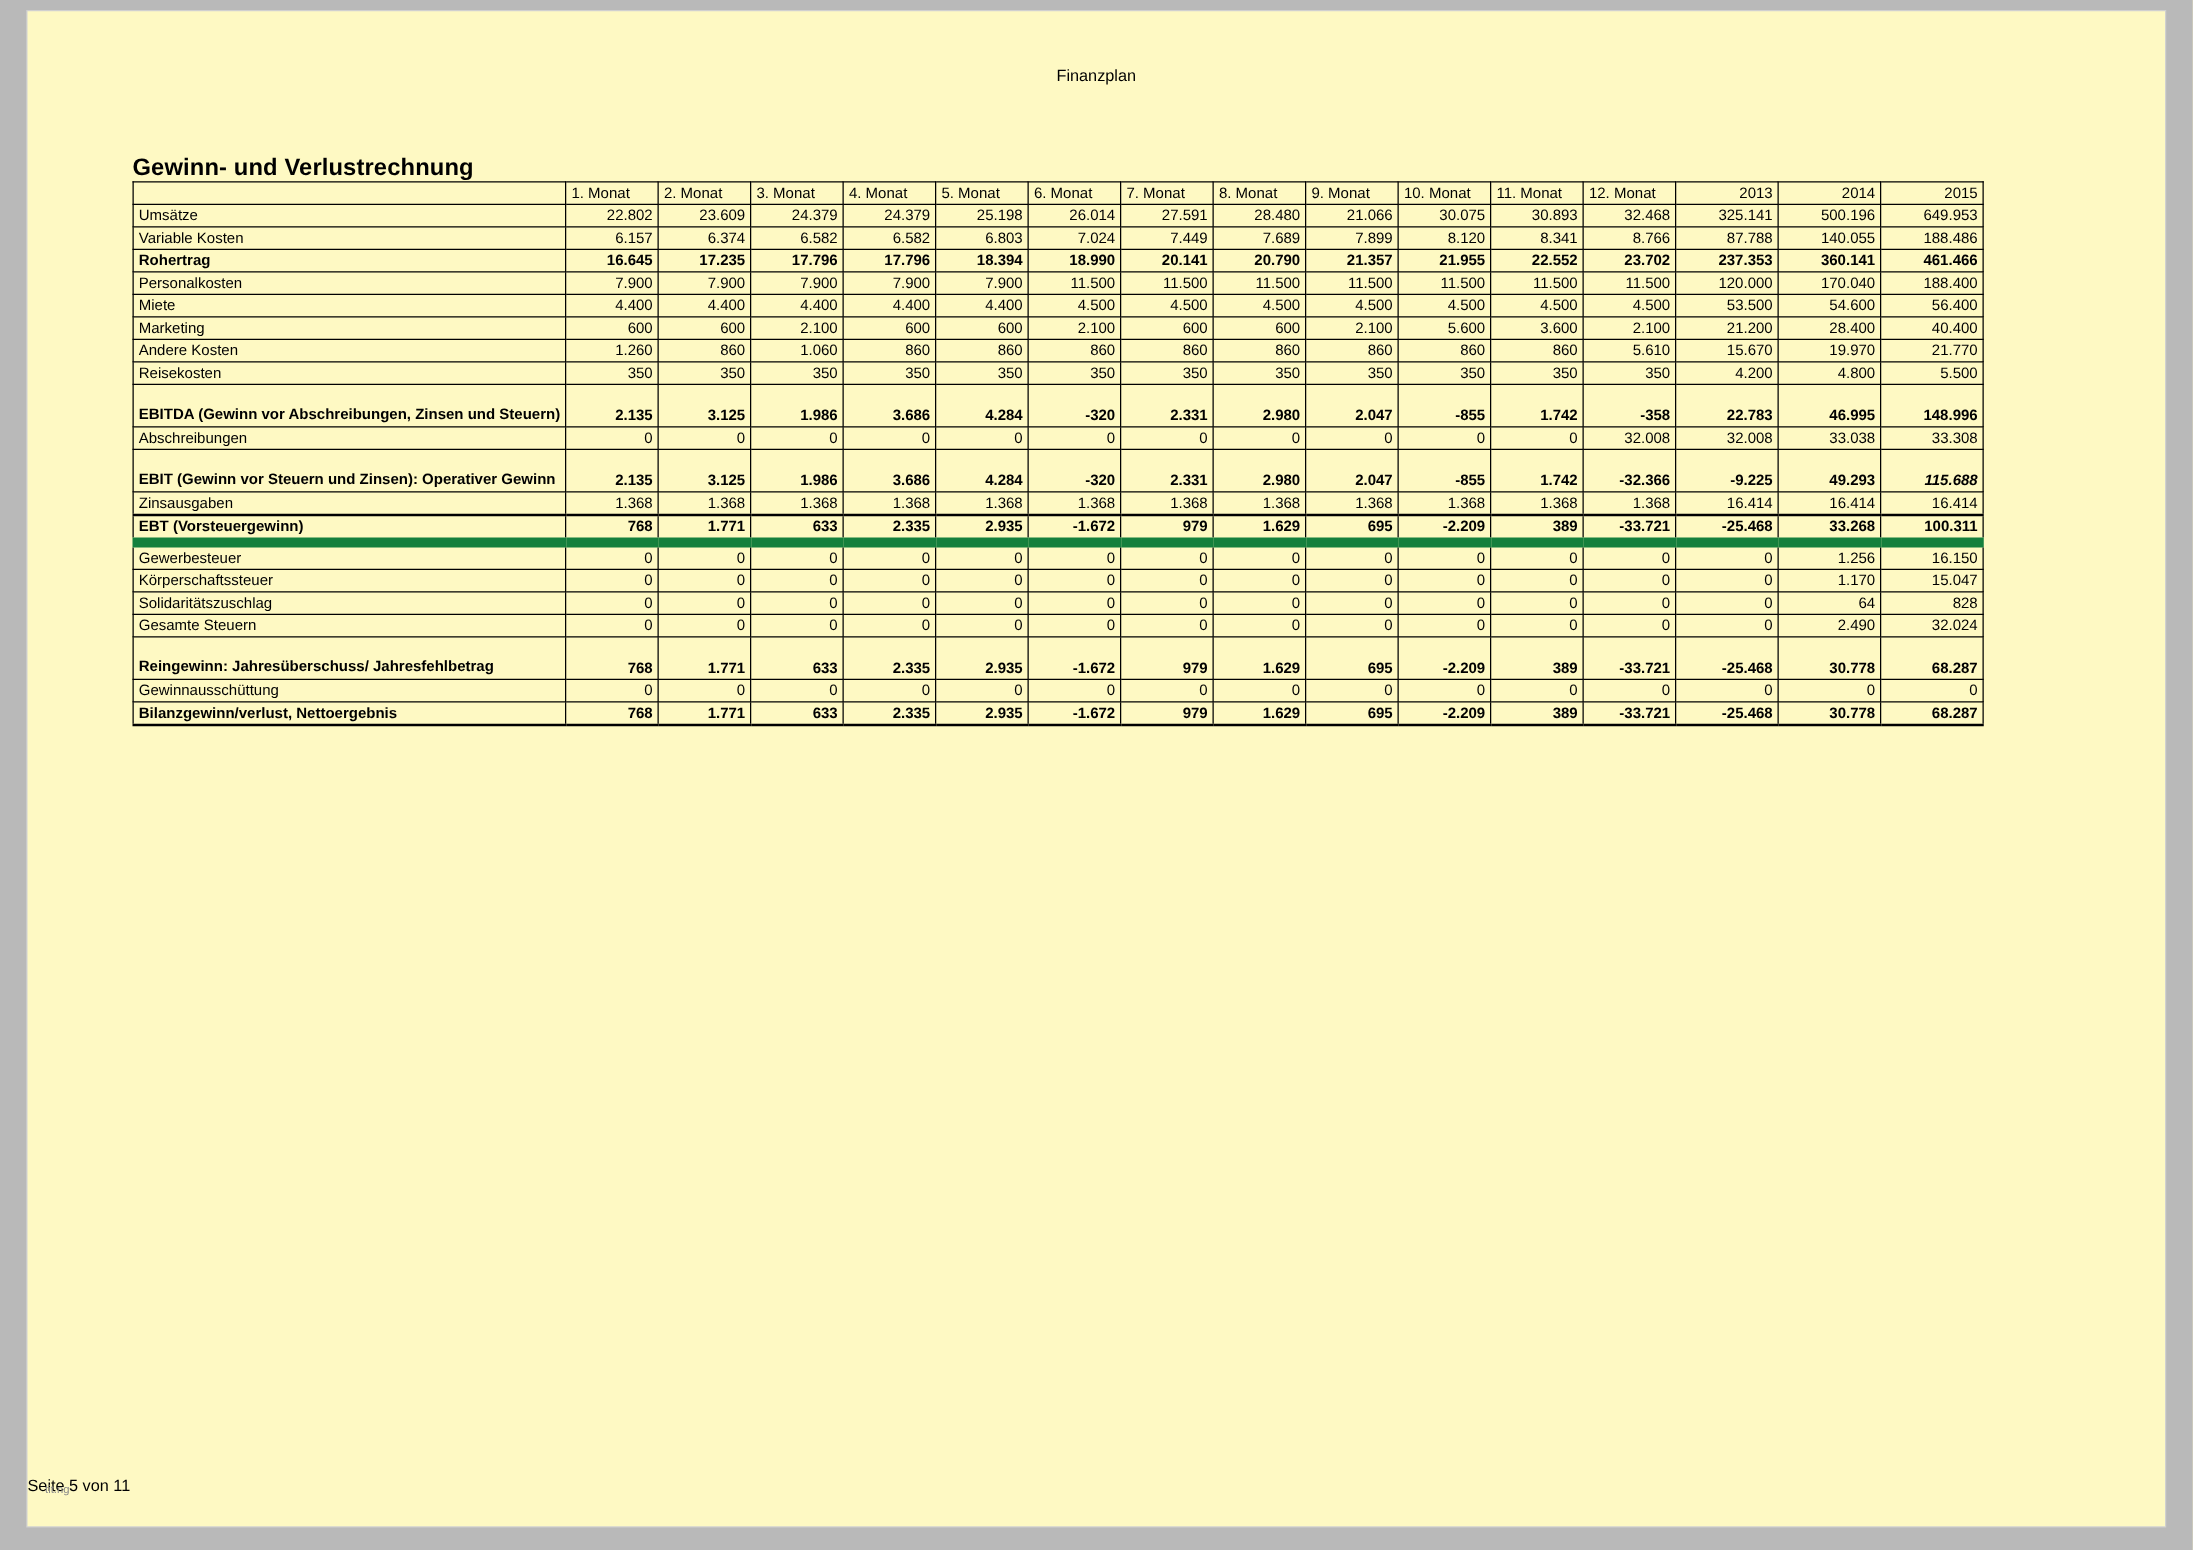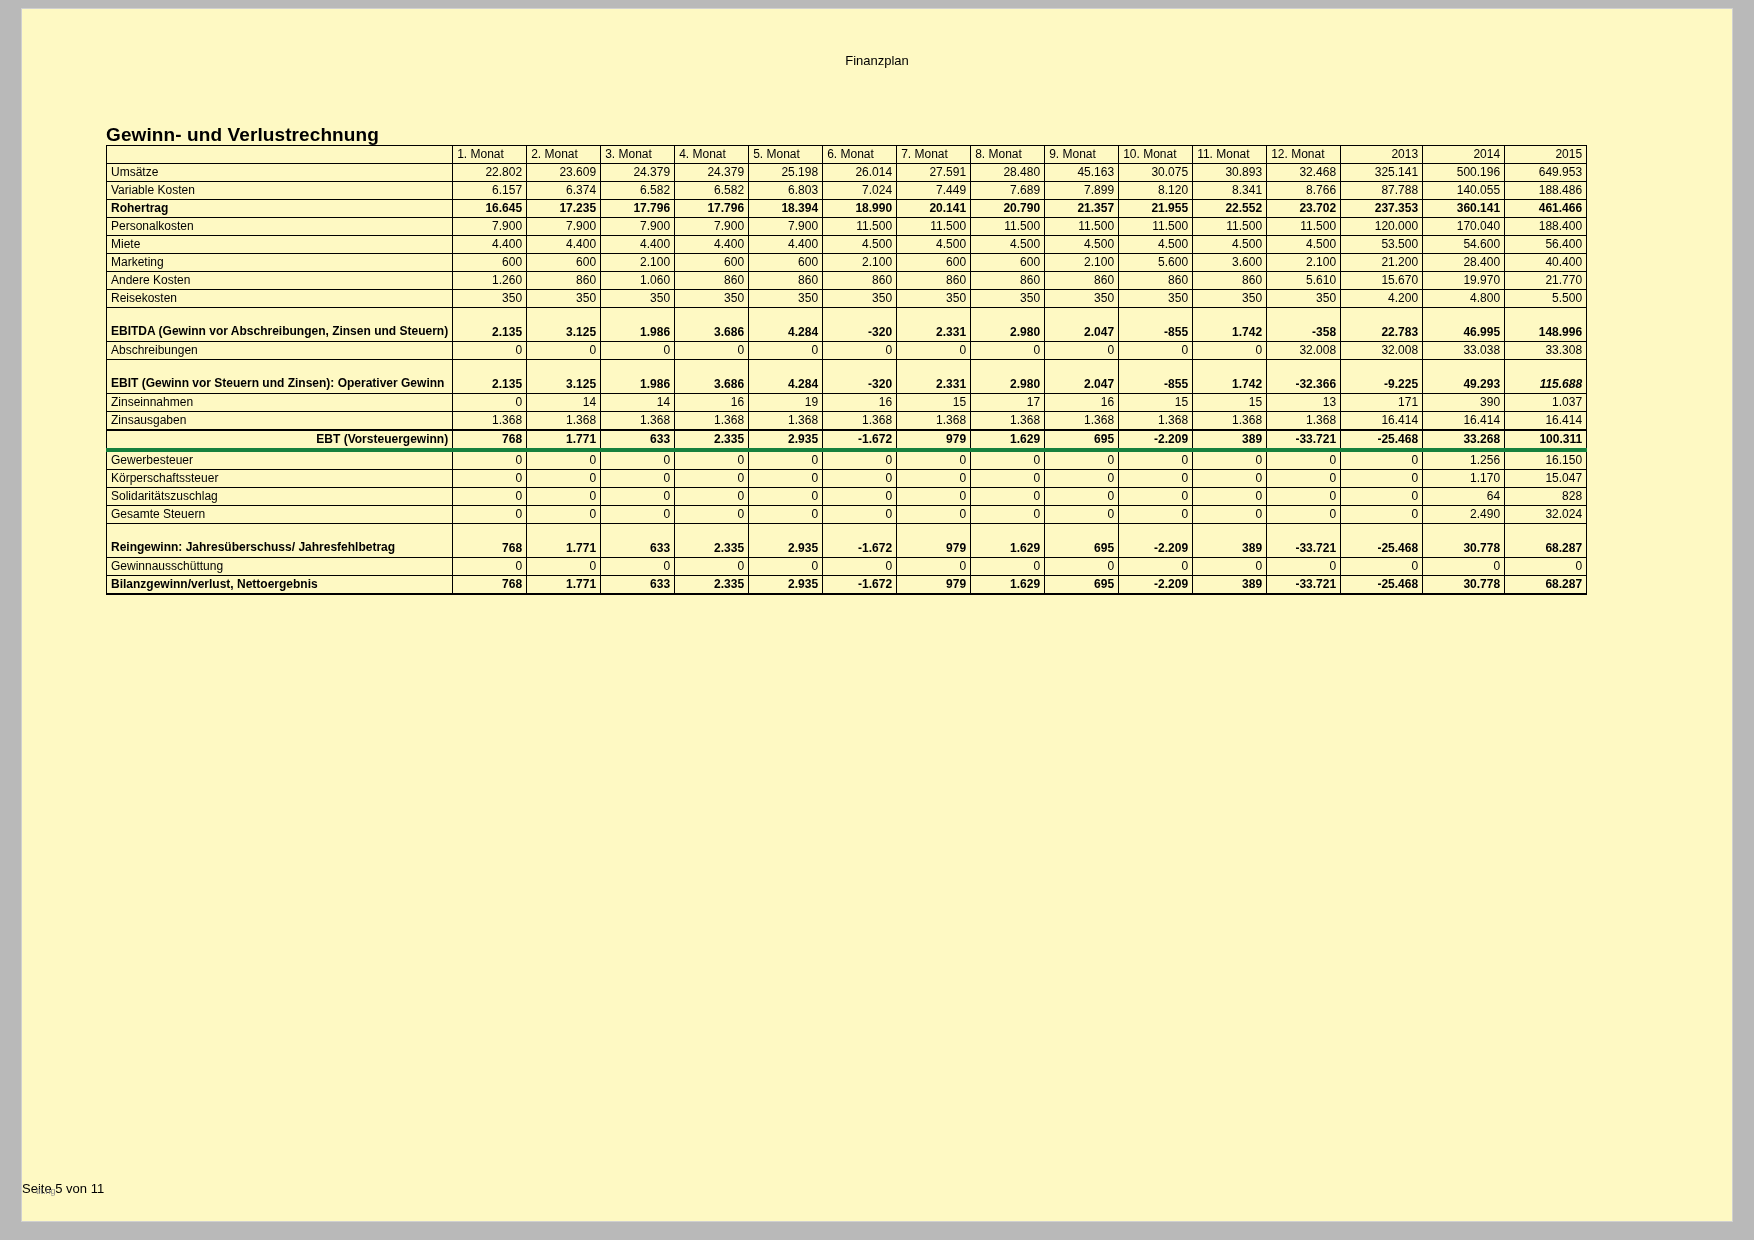--- a/index.html
+++ b/index.html
@@ -91,22 +91,21 @@
     vertical-align: bottom;
   }
   th.hdr.yr { text-align: right; }
   th.corner { border: none; background: transparent; }
 
   tr.bold td { font-weight: bold; }
 
   
   tr.thickbox td {
     border-top: 2px solid #000;
-    border-bottom: 4px solid #15803d;
-    text-align: right;
+    border-bottom: 8px solid #15803d;
   }
   tr.thick-bottom td { border-bottom: 2px solid #000; }
 
   td.two-line {
     white-space: normal;
     line-height: 15px;
   }
   .hdr-row th { border: 1px solid #000; }
 </style>
 </head>
@@ -163,21 +162,21 @@
         <tr>
           <td class="lbl">Umsätze</td>
           <td class="num">22.802</td>
           <td class="num">23.609</td>
           <td class="num">24.379</td>
           <td class="num">24.379</td>
           <td class="num">25.198</td>
           <td class="num">26.014</td>
           <td class="num">27.591</td>
           <td class="num">28.480</td>
-          <td class="num">45.163</td>
+          <td class="num">21.066</td>
           <td class="num">30.075</td>
           <td class="num">30.893</td>
           <td class="num">32.468</td>
           <td class="num">325.141</td>
           <td class="num">500.196</td>
           <td class="num">649.953</td>
         </tr>
 
         <tr>
           <td class="lbl">Variable Kosten</td>
@@ -362,38 +361,20 @@
           <td class="num" style="height:34px;">2.980</td>
           <td class="num" style="height:34px;">2.047</td>
           <td class="num" style="height:34px;">-855</td>
           <td class="num" style="height:34px;">1.742</td>
           <td class="num" style="height:34px;">-32.366</td>
           <td class="num" style="height:34px;">-9.225</td>
           <td class="num" style="height:34px;">49.293</td>
           <td class="num" style="height:34px;font-style:italic;">115.688</td>
         </tr>
 
-        <tr>
-          <td class="lbl">Zinseinnahmen</td>
-          <td class="num">0</td>
-          <td class="num">14</td>
-          <td class="num">14</td>
-          <td class="num">16</td>
-          <td class="num">19</td>
-          <td class="num">16</td>
-          <td class="num">15</td>
-          <td class="num">17</td>
-          <td class="num">16</td>
-          <td class="num">15</td>
-          <td class="num">15</td>
-          <td class="num">13</td>
-          <td class="num">171</td>
-          <td class="num">390</td>
-          <td class="num">1.037</td>
-        </tr>
 
         <tr>
           <td class="lbl">Zinsausgaben</td>
           <td class="num">1.368</td>
           <td class="num">1.368</td>
           <td class="num">1.368</td>
           <td class="num">1.368</td>
           <td class="num">1.368</td>
           <td class="num">1.368</td>
           <td class="num">1.368</td>

